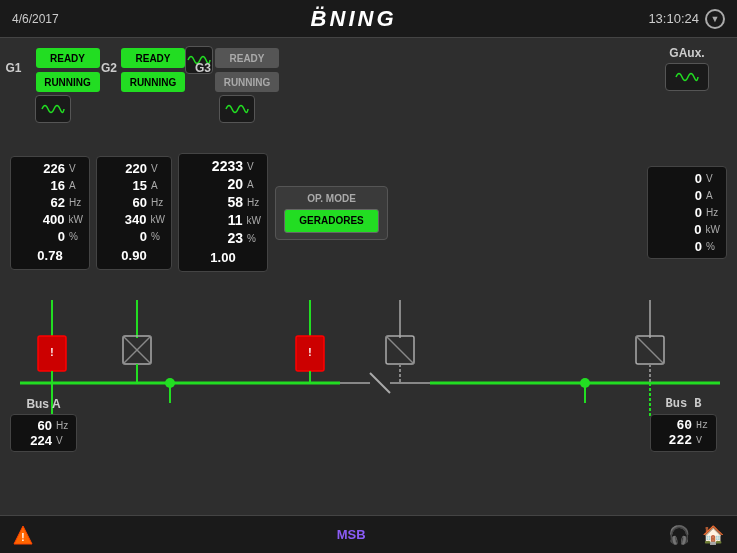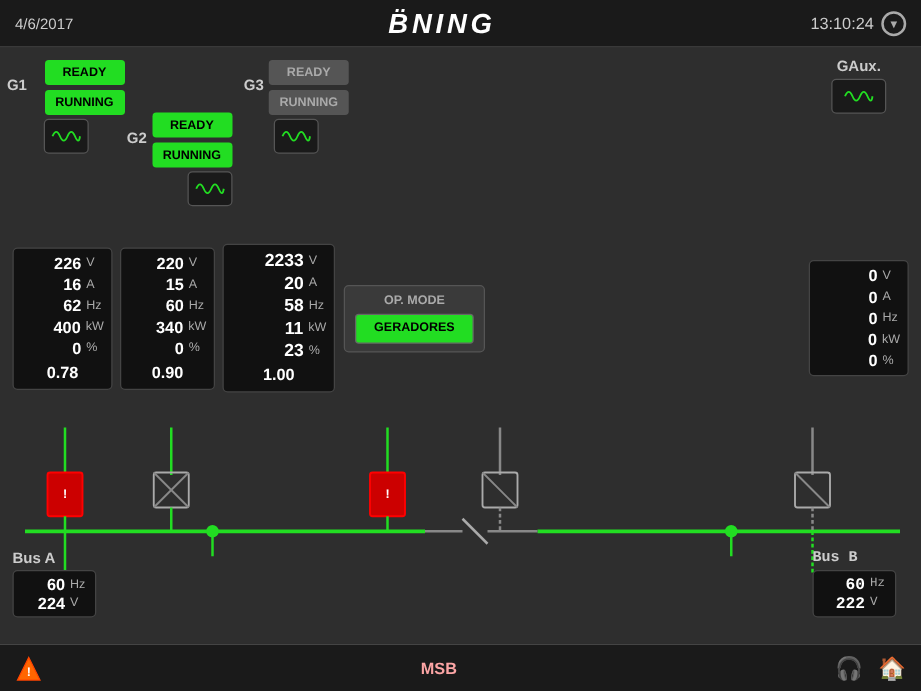--- a/index.html
+++ b/index.html
@@ -172,20 +172,21 @@
       left: 0;
       width: 100%;
       height: 100%;
     }
 
     .bus-label {
       color: #ccc;
       font-size: 12px;
       font-weight: bold;
       margin-bottom: 3px;
+      text-align: center;
     }
 
     .bus-readings {
       background: #111;
       border: 1px solid #444;
       border-radius: 4px;
       padding: 3px 6px;
     }
 
     
@@ -208,21 +209,21 @@
     .warning-triangle {
       width: 22px;
       height: 22px;
       background: transparent;
       display: flex;
       align-items: center;
       justify-content: center;
     }
 
     .footer-title {
-      color: #fca5a5;
+      color: #8b5cf6;
       font-size: 13px;
       font-weight: bold;
     }
 
     .footer-icons {
       display: flex;
       gap: 12px;
       align-items: center;
     }
 
@@ -256,21 +257,21 @@
           <div class="status-btn status-running">RUNNING</div>
         </div>
       </div>
       <div class="gen-wave">
         <svg class="wave-svg" viewBox="0 0 26 18" fill="none" xmlns="http://www.w3.org/2000/svg">
           <path d="M2 9 Q5 2 8 9 Q11 16 14 9 Q17 2 20 9 Q23 16 24 9" stroke="#22dd22" stroke-width="1.5" fill="none"></path>
         </svg>
       </div>
     </div>
 
-    <div style="display:flex;flex-direction:column;align-items:flex-end;width:85px;margin-top:42px;">
+    <div style="display:flex;flex-direction:row;align-items:flex-start;width:85px;">
       <div style="display:flex;align-items:center;gap:4px;width:100%;justify-content:center;margin-bottom:3px;">
         <span class="gen-label">G2</span>
         <div style="display:flex;flex-direction:column;gap:2px;">
           <div class="status-btn status-ready">READY</div>
           <div class="status-btn status-running">RUNNING</div>
         </div>
       </div>
       <div class="gen-wave">
         <svg class="wave-svg" viewBox="0 0 26 18" fill="none">
           <path d="M2 9 Q5 2 8 9 Q11 16 14 9 Q17 2 20 9 Q23 16 24 9" stroke="#22dd22" stroke-width="1.5" fill="none"></path>

